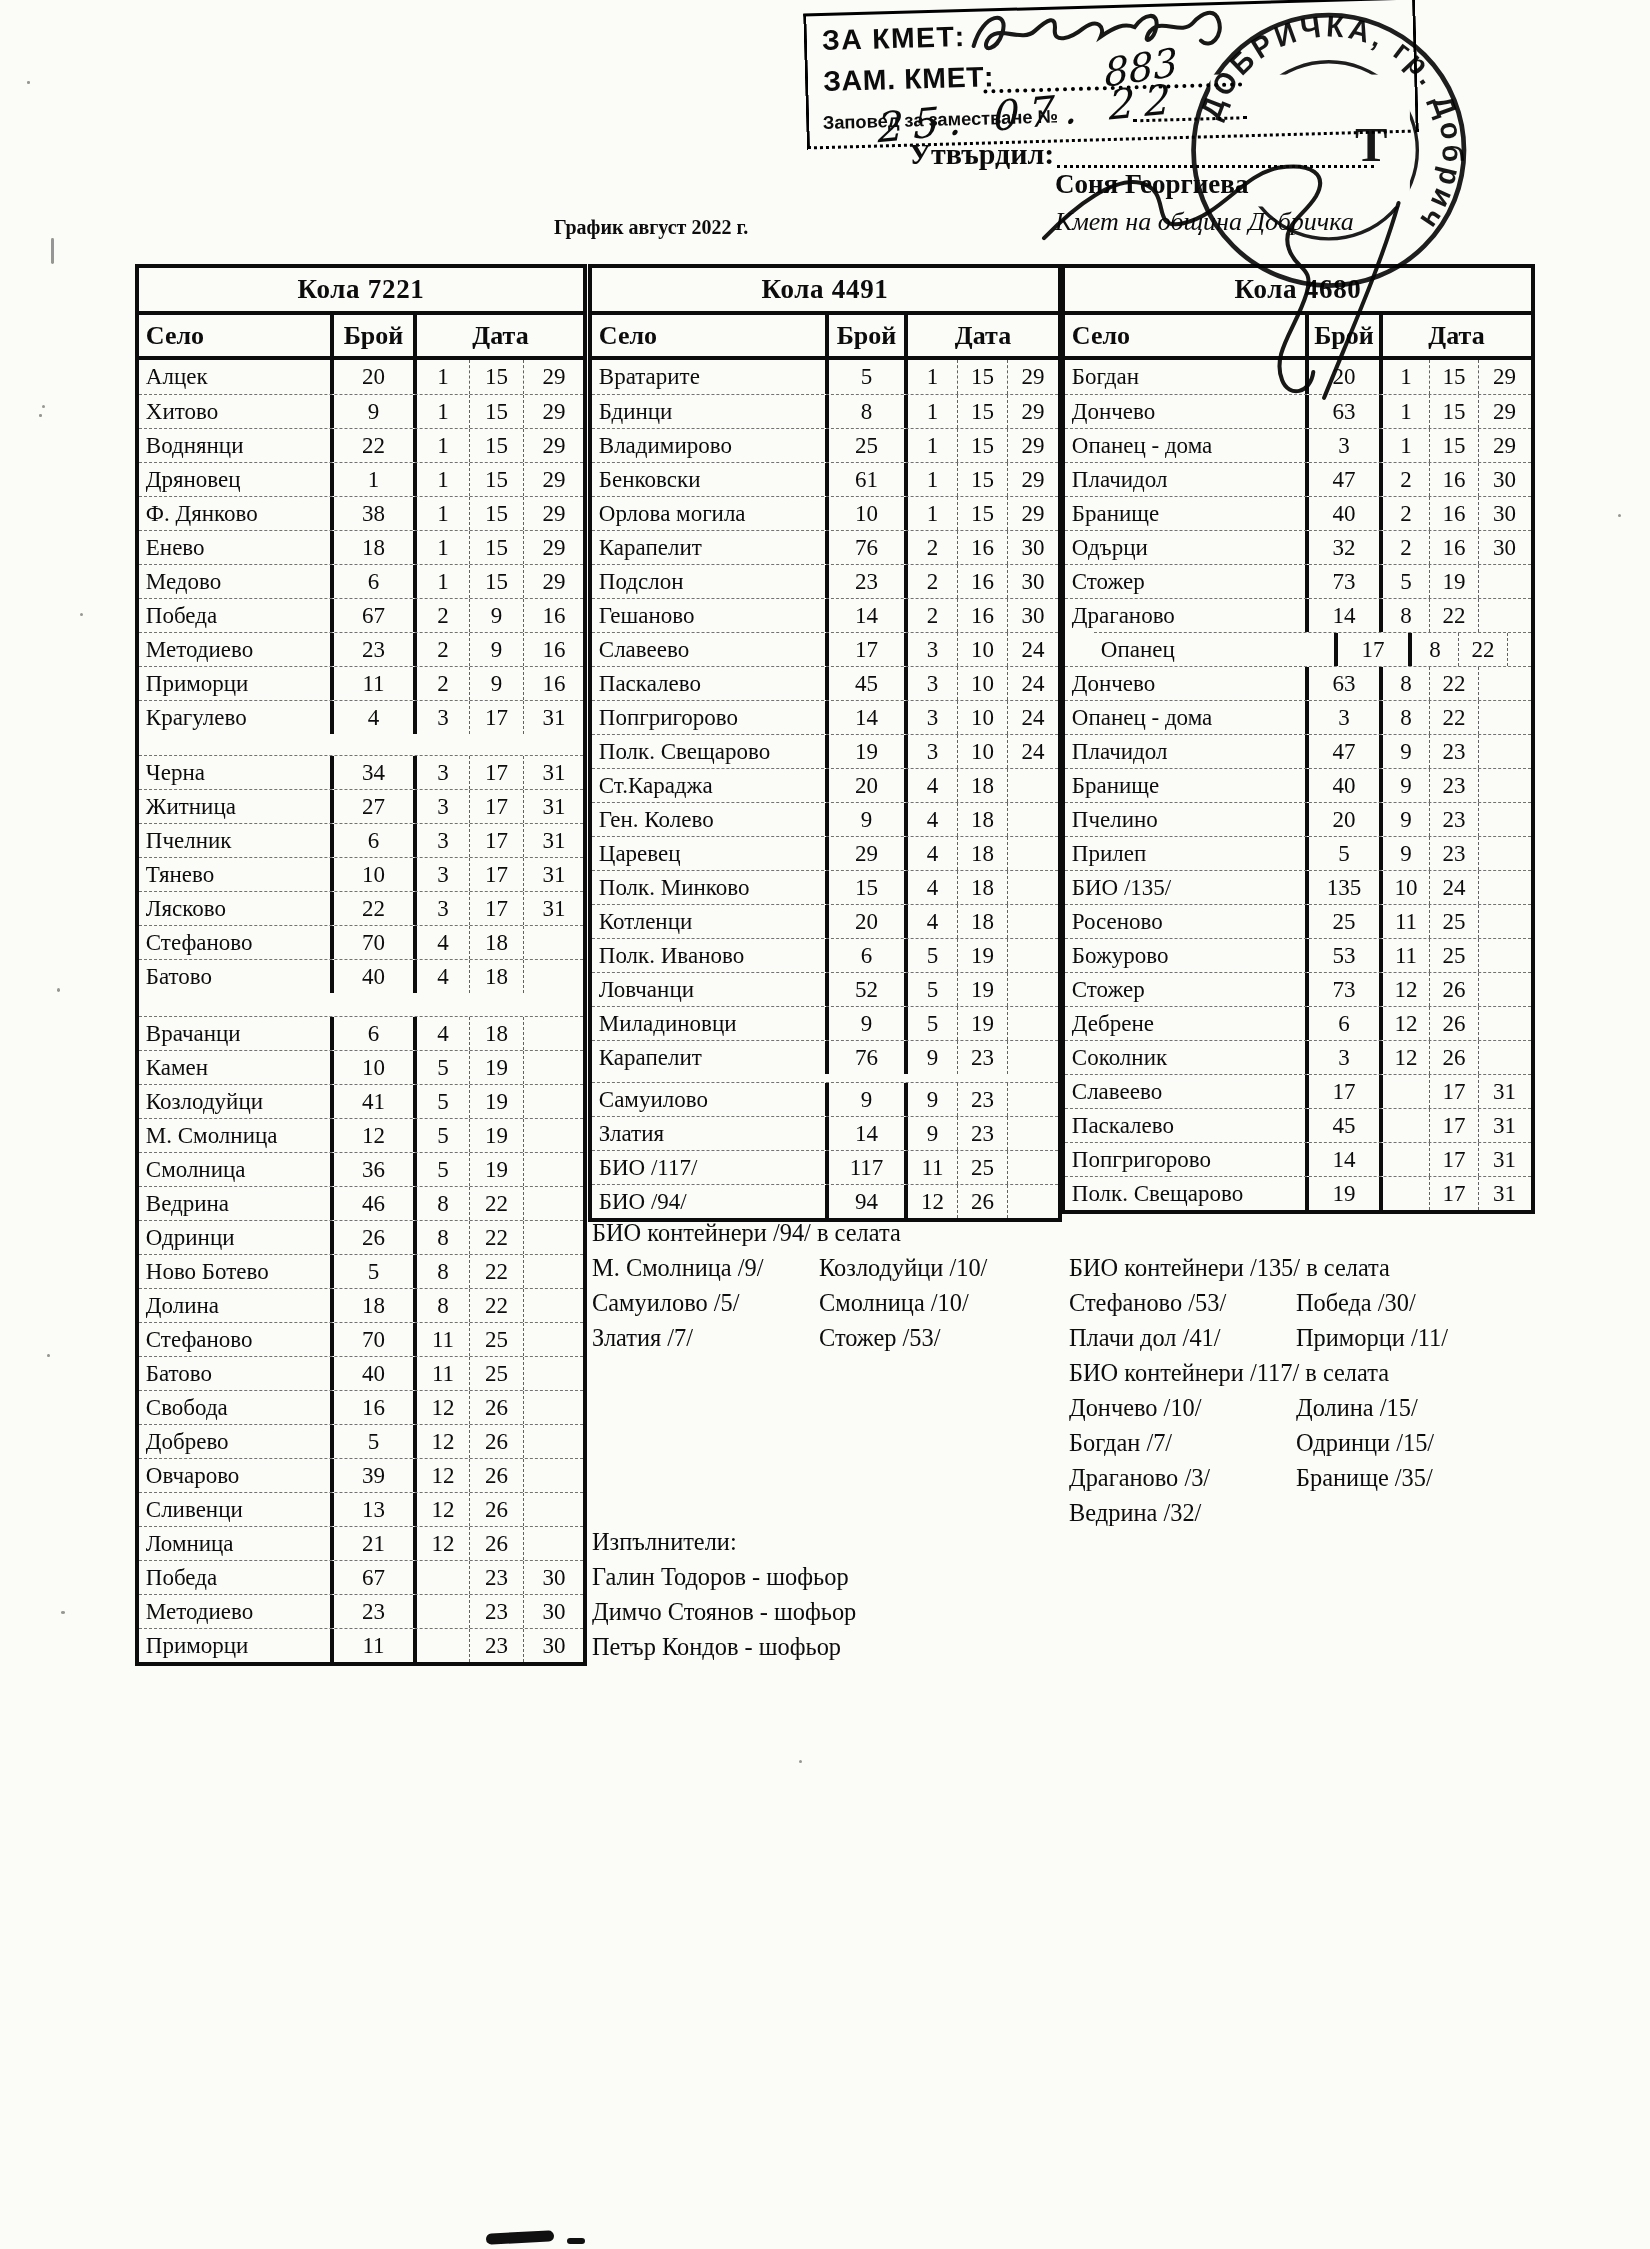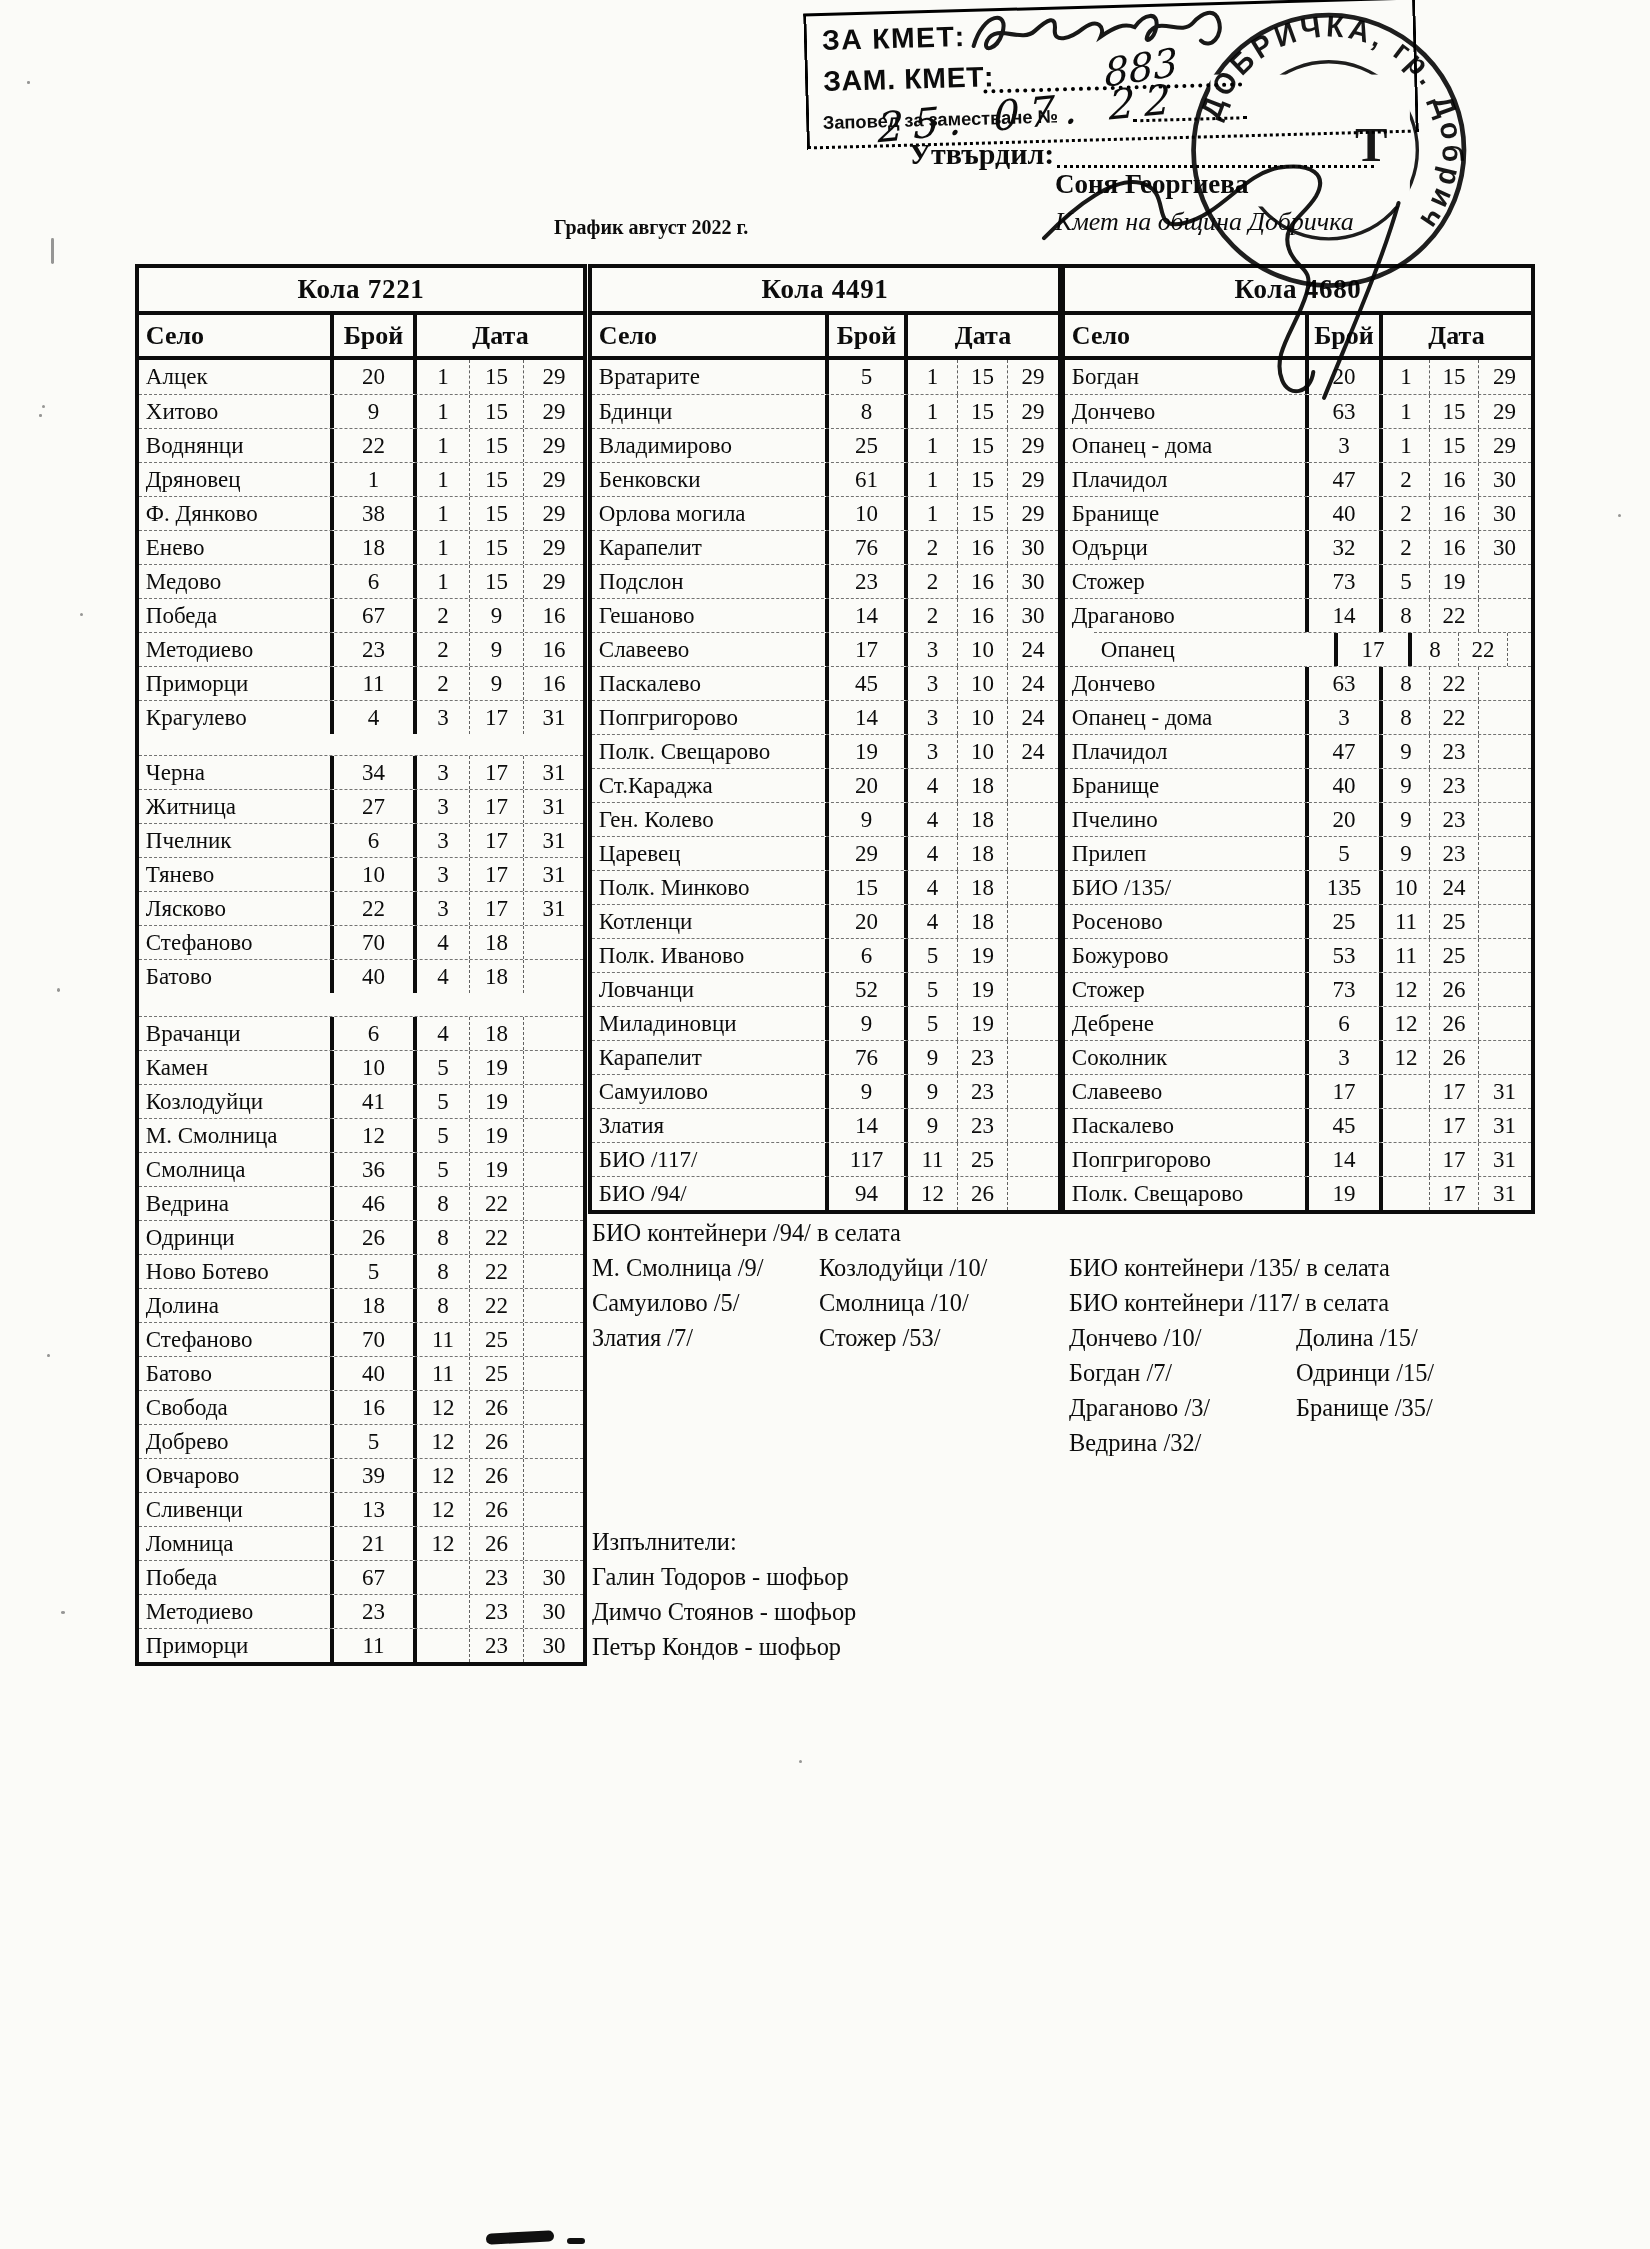--- a/index.html
+++ b/index.html
@@ -506,21 +506,21 @@
           <div class="cell c-date c-dsep">19</div>
           <div class="cell c-date"></div>
         </div>
         <div class="trow not-first" style="grid-template-columns: 237px 79px 50px 50px 50px;">
           <div class="cell c-name">Карапелит</div>
           <div class="cell c-count">76</div>
           <div class="cell c-date c-dsep">9</div>
           <div class="cell c-date c-dsep">23</div>
           <div class="cell c-date"></div>
         </div>
-        <div class="trow not-first" style="grid-template-columns: 237px 79px 50px 50px 50px;">
+        <div class="trow not-first" style="grid-template-columns: 237px 79px 50px 50px 50px; margin-top: 8px;">
           <div class="cell c-name">Самуилово</div>
           <div class="cell c-count">9</div>
           <div class="cell c-date c-dsep">9</div>
           <div class="cell c-date c-dsep">23</div>
           <div class="cell c-date"></div>
         </div>
         <div class="trow not-first" style="grid-template-columns: 237px 79px 50px 50px 50px;">
           <div class="cell c-name">Златия</div>
           <div class="cell c-count">14</div>
           <div class="cell c-date c-dsep">9</div>
@@ -740,20 +740,30 @@
         </div>
         <div class="note-row">
           <span class="note-c1">Златия /7/</span>
           <span>Стожер /53/</span>
         </div>
       </div>
   </div>
 
   <div class="notes" style="left:1069px;top:1250px;width:487px;">
     <div>БИО контейнери /135/ в селата</div>
+    <div id="notes-4680-rows-135">
+        <div class="note-row">
+          <span class="note-c1">Стефаново /53/</span>
+          <span>Победа /30/</span>
+        </div>
+        <div class="note-row">
+          <span class="note-c1">Плачи дол /41/</span>
+          <span>Приморци /11/</span>
+        </div>
+      </div>
     <div>БИО контейнери /117/ в селата</div>
     <div id="notes-4680-rows-117">
         <div class="note-row">
           <span class="note-c1">Дончево /10/</span>
           <span>Долина /15/</span>
         </div>
         <div class="note-row">
           <span class="note-c1">Богдан /7/</span>
           <span>Одринци /15/</span>
         </div>

